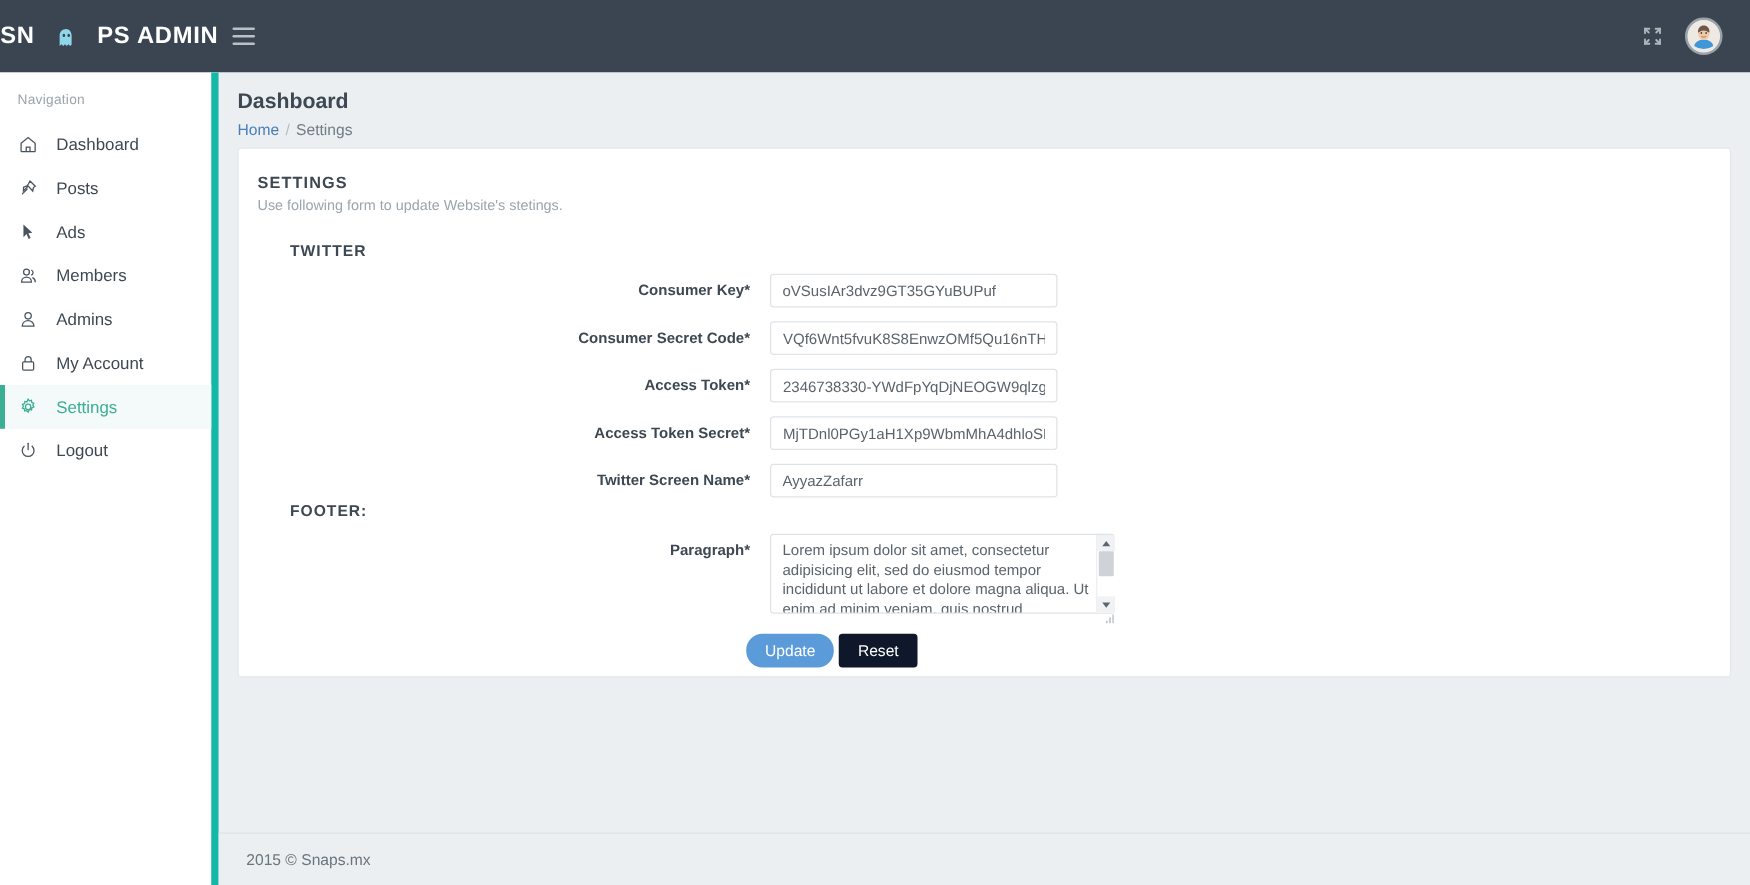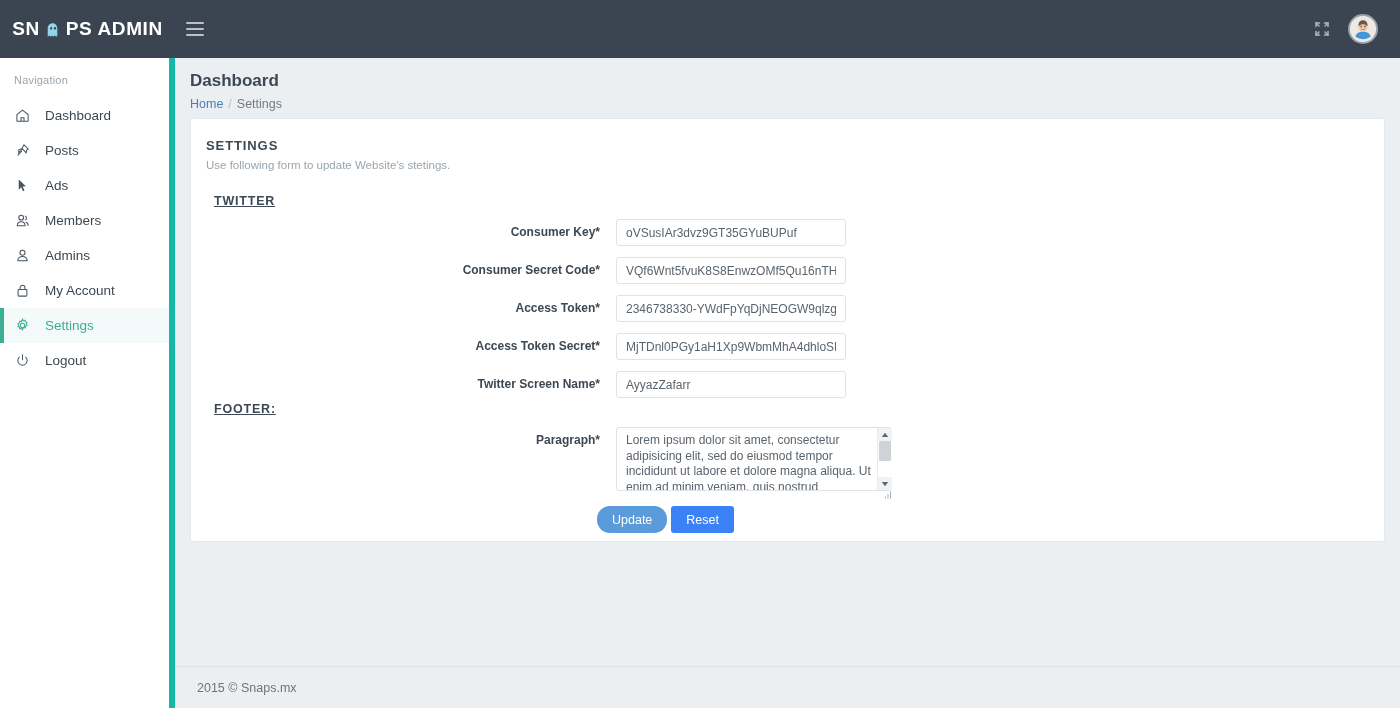--- a/index.html
+++ b/index.html
@@ -22,21 +22,21 @@
   #brand {
     width: 175px; height: 58px;
     display: flex; align-items: center; justify-content: center;
     flex: 0 0 175px;
   }
   #brand-text {
     color: #ffffff;
     font-size: 19px;
     font-weight: bold;
     letter-spacing: 0.6px;
-    display: flex; align-items: center; gap: 4px;
+    display: flex; align-items: center; gap: 16px;
     white-space: nowrap;
   }
   .brand-part { display: inline-block; }
   #ghost-icon { display: inline-flex; align-items: center; margin: 0 1px; position: relative; top: 1px; }
 
   #hamburger {
     margin-left: 11px;
     width: 22px; height: 22px;
     display: flex; flex-direction: column; justify-content: center; gap: 4px;
     cursor: pointer;
@@ -133,22 +133,21 @@
   #card-sub {
     font-size: 11.5px;
     color: #9aa5ad;
     padding: 6px 0 0 15px;
   }
 
   .section-heading {
     font-size: 12.5px; font-weight: bold;
     letter-spacing: .8px;
     color: #3d4852;
-    padding-left: 23px;
-    text-decoration: underline;
+    padding-left: 41px;
   }
   #twitter-heading { margin-top: 23px; }
   #footer-heading { margin-top: 4px; }
 
   .form-row {
     display: flex; align-items: flex-start;
     margin-top: 11px;
   }
   .form-label {
     width: 425px;
@@ -211,21 +210,21 @@
     border: none;
     border-radius: 3px;
     font-size: 12.5px;
     color: #ffffff;
     padding: 0 15px;
     height: 27px;
     cursor: pointer;
     font-family: "Liberation Sans", sans-serif;
   }
   #btn-update { background: #5b9bd9; border-radius: 13px; }
-  #btn-reset { background: #3b82f6; }
+  #btn-reset { background: #0f172a; }
 
   
   #page-footer {
     position: absolute;
     top: 608px; left: 0;
     width: 1225px; height: 42px;
     background: #eceff1;
     border-top: 1px solid #dfe3e6;
     display: flex; align-items: center;
     padding-left: 22px;

